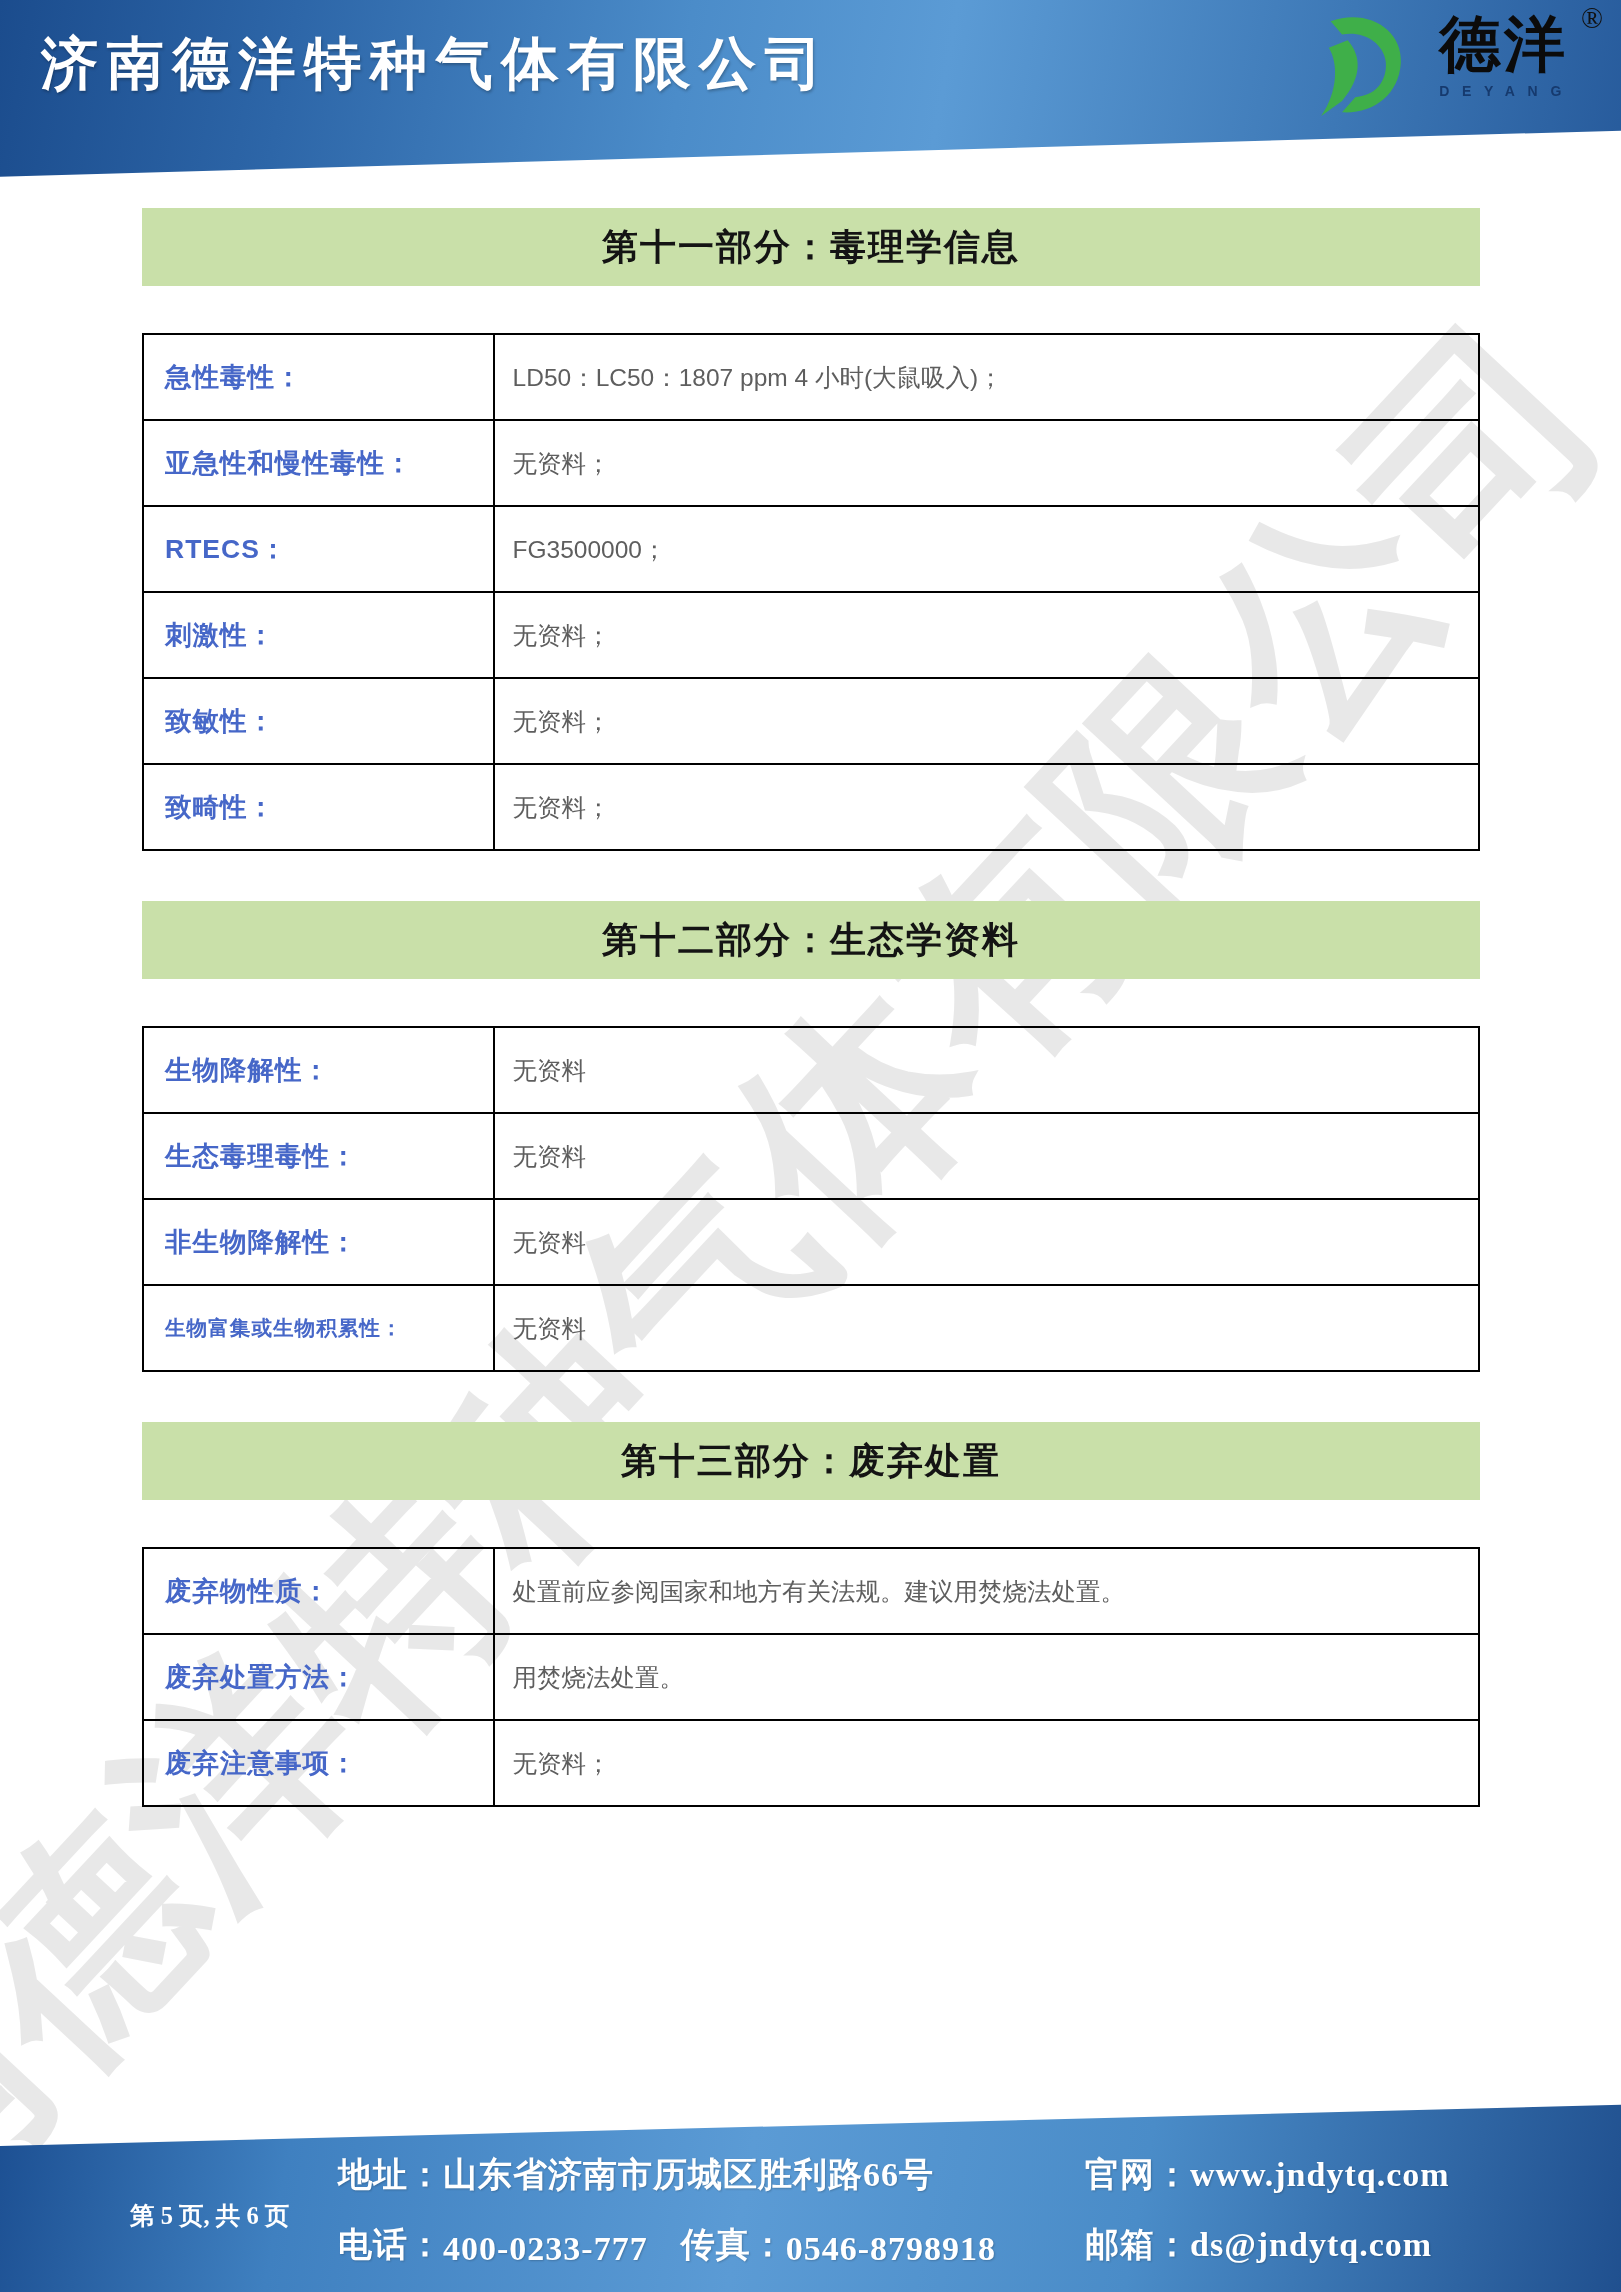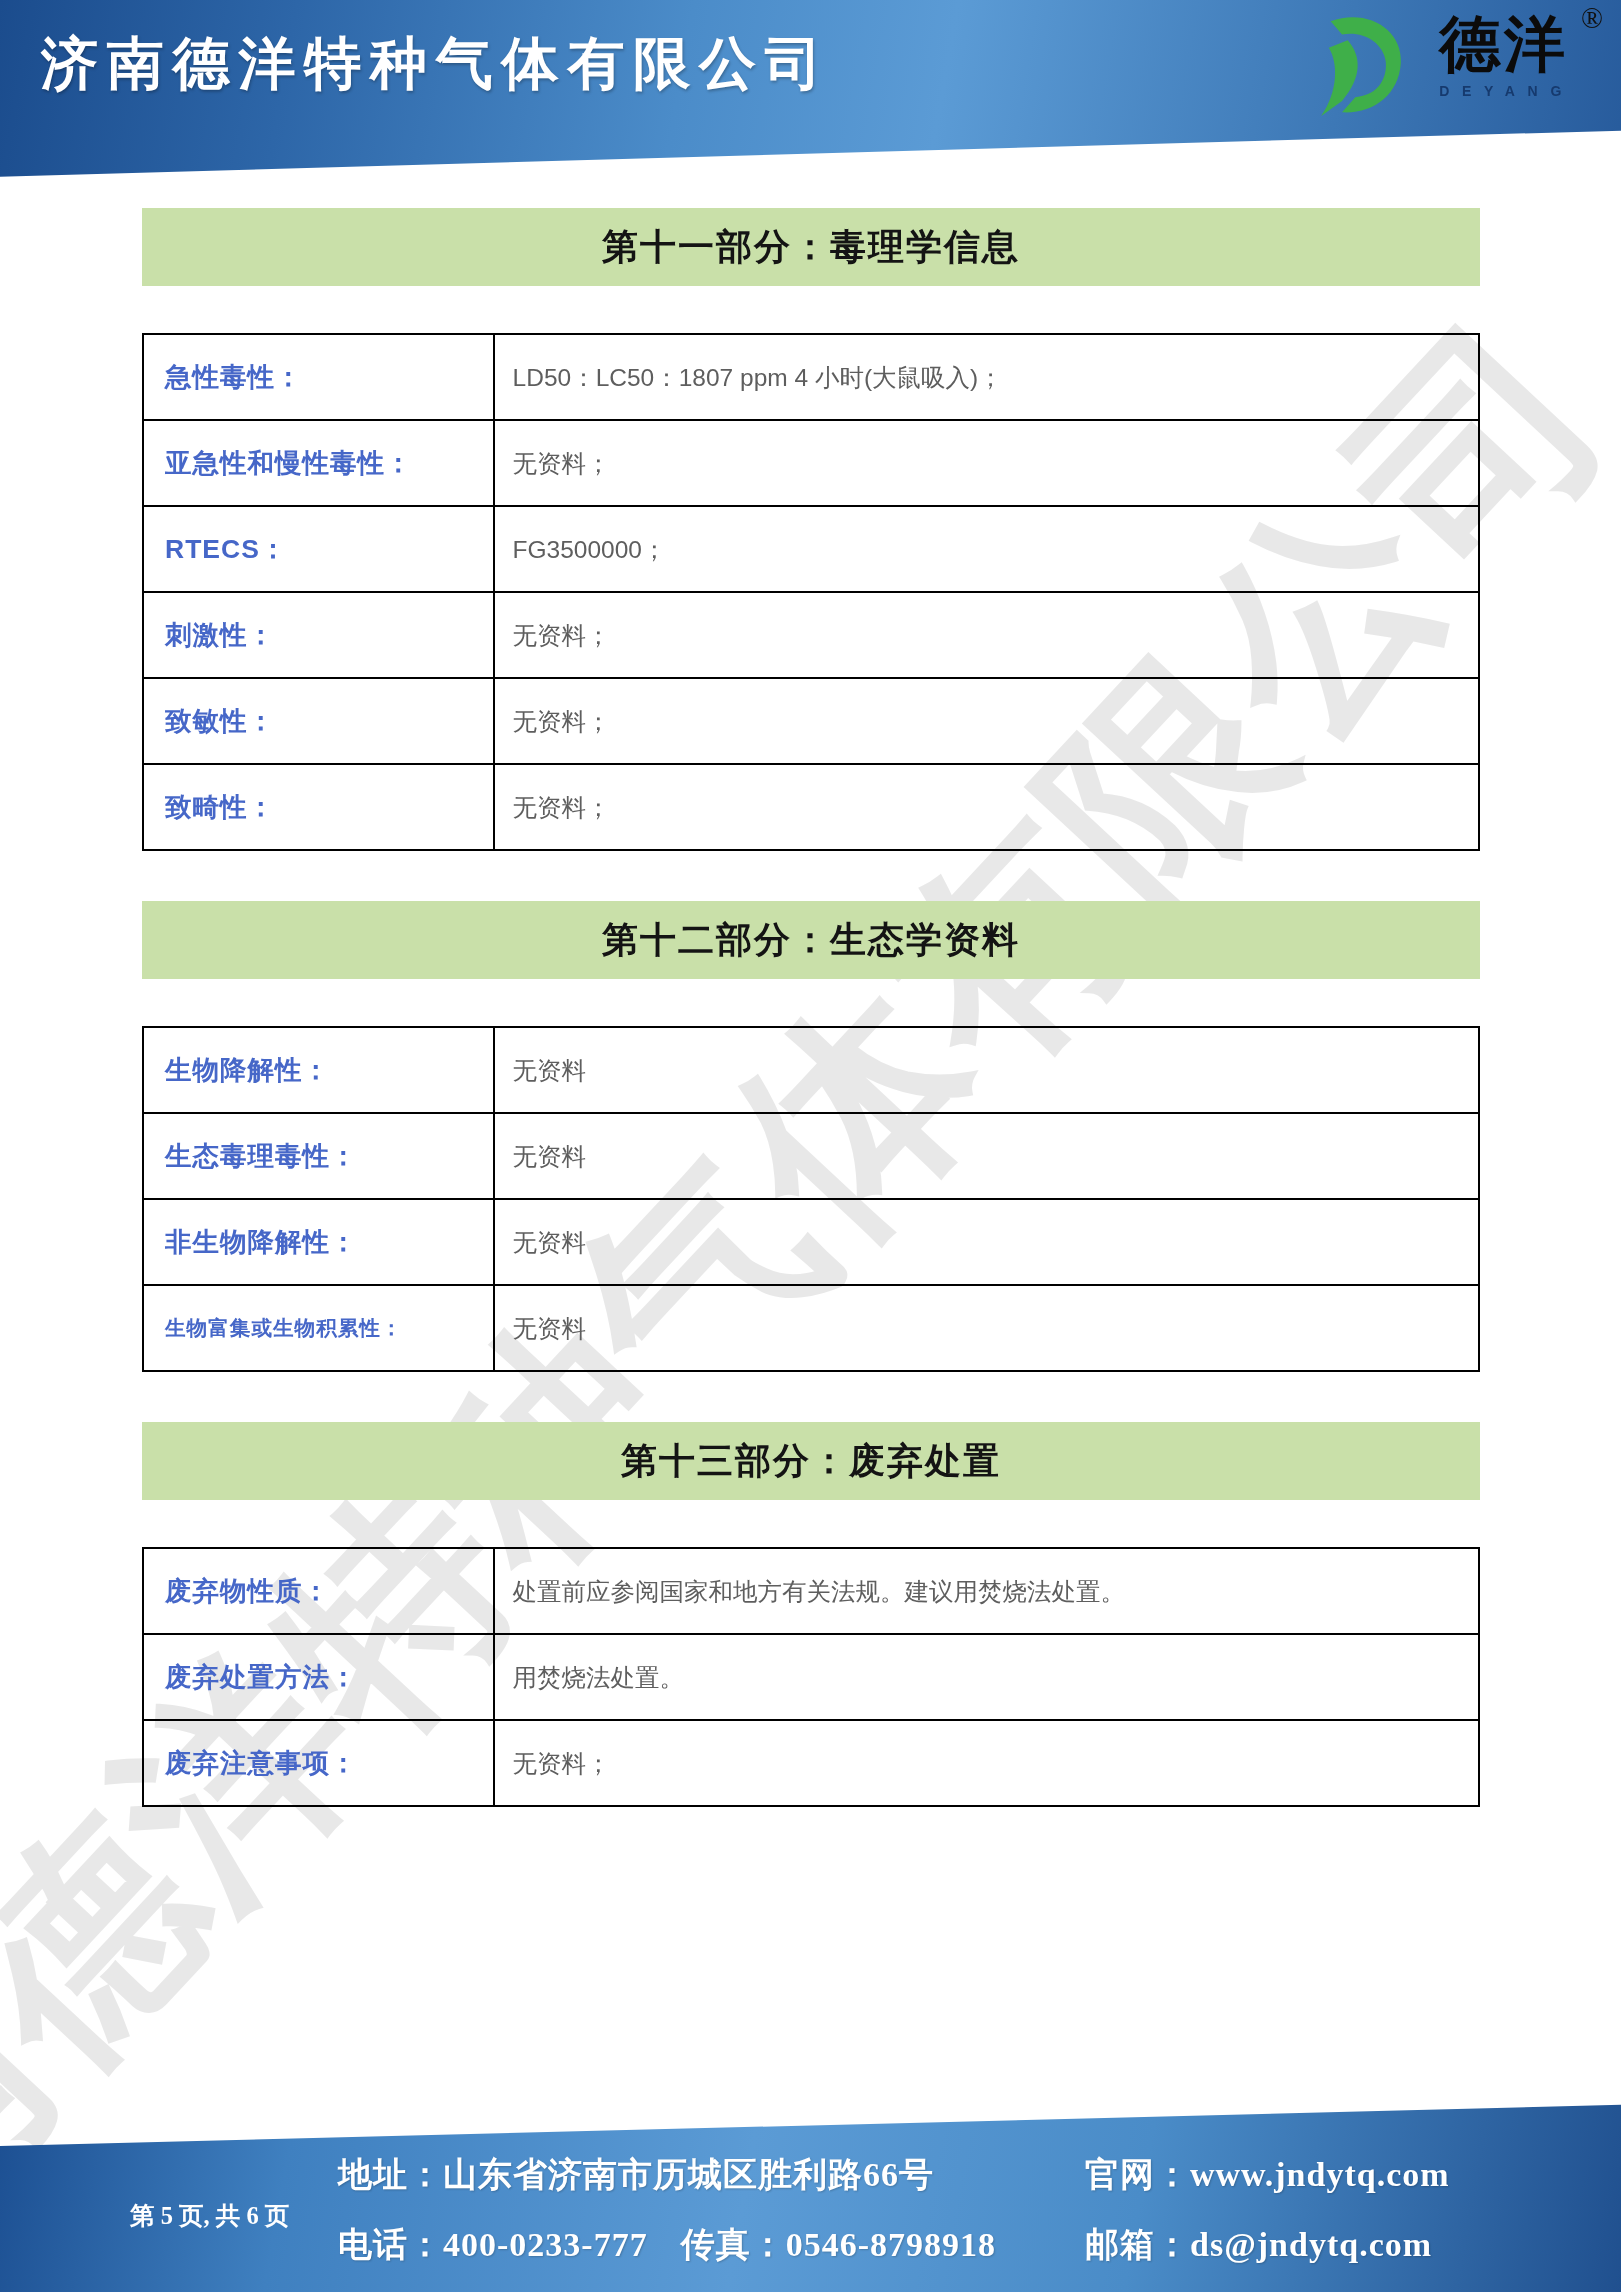--- a/index.html
+++ b/index.html
@@ -133,21 +133,21 @@
     font-family:Liberation Serif, serif;
   }
   .contact-line{
     position:absolute;left:338px;
     display:flex;align-items:baseline;
     font-size:34px;font-weight:700;
     letter-spacing:1px;
     white-space:nowrap;
     text-shadow:1px 1px 2px rgba(0,0,0,0.2);
   }
-  .contact-line .left-seg{width:747px;display:flex;align-items:center;}
+  .contact-line .left-seg{width:747px;display:flex;align-items:flex-end;}
   .contact-line.line1{top:55px;}
   .contact-line.line2{top:125px;}
   .seg-gap{display:inline-block;width:33px;}
 </style>
 </head>
 <body>
 
 <div class="page">
 
   <div class="watermark">济南德洋特种气体有限公司</div>

